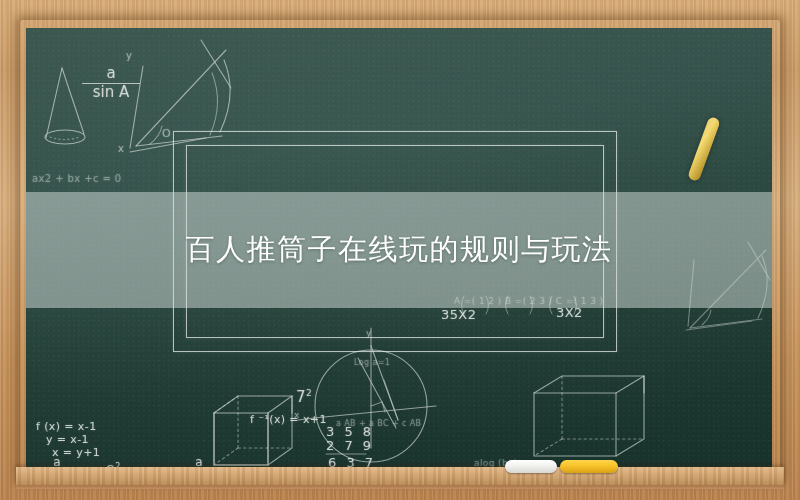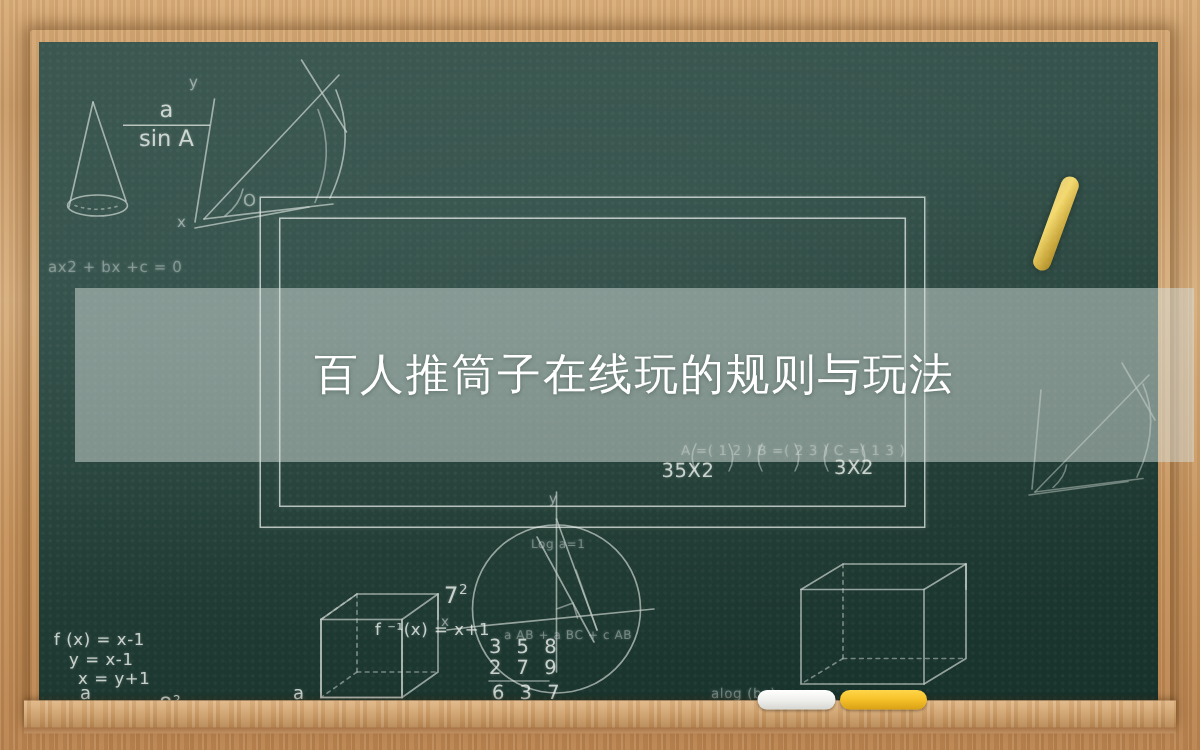--- a/index.html
+++ b/index.html
@@ -109,21 +109,20 @@
 
   
   .band {
     position: absolute;
     left: 26px; top: 192px;
     width: 746px; height: 116px;
     background: rgba(215,224,220,.50);
     display: flex;
     align-items: center;
     justify-content: center;
-    margin-left: 24px;
   }
   .band-title {
     color: #ffffff;
     font-family: "DejaVu Sans", "Liberation Sans", sans-serif;
     font-size: 29px;
     font-weight: 400;
     letter-spacing: 1.5px;
     text-shadow: 0 1px 3px rgba(40,60,55,.45);
     white-space: nowrap;
   }

